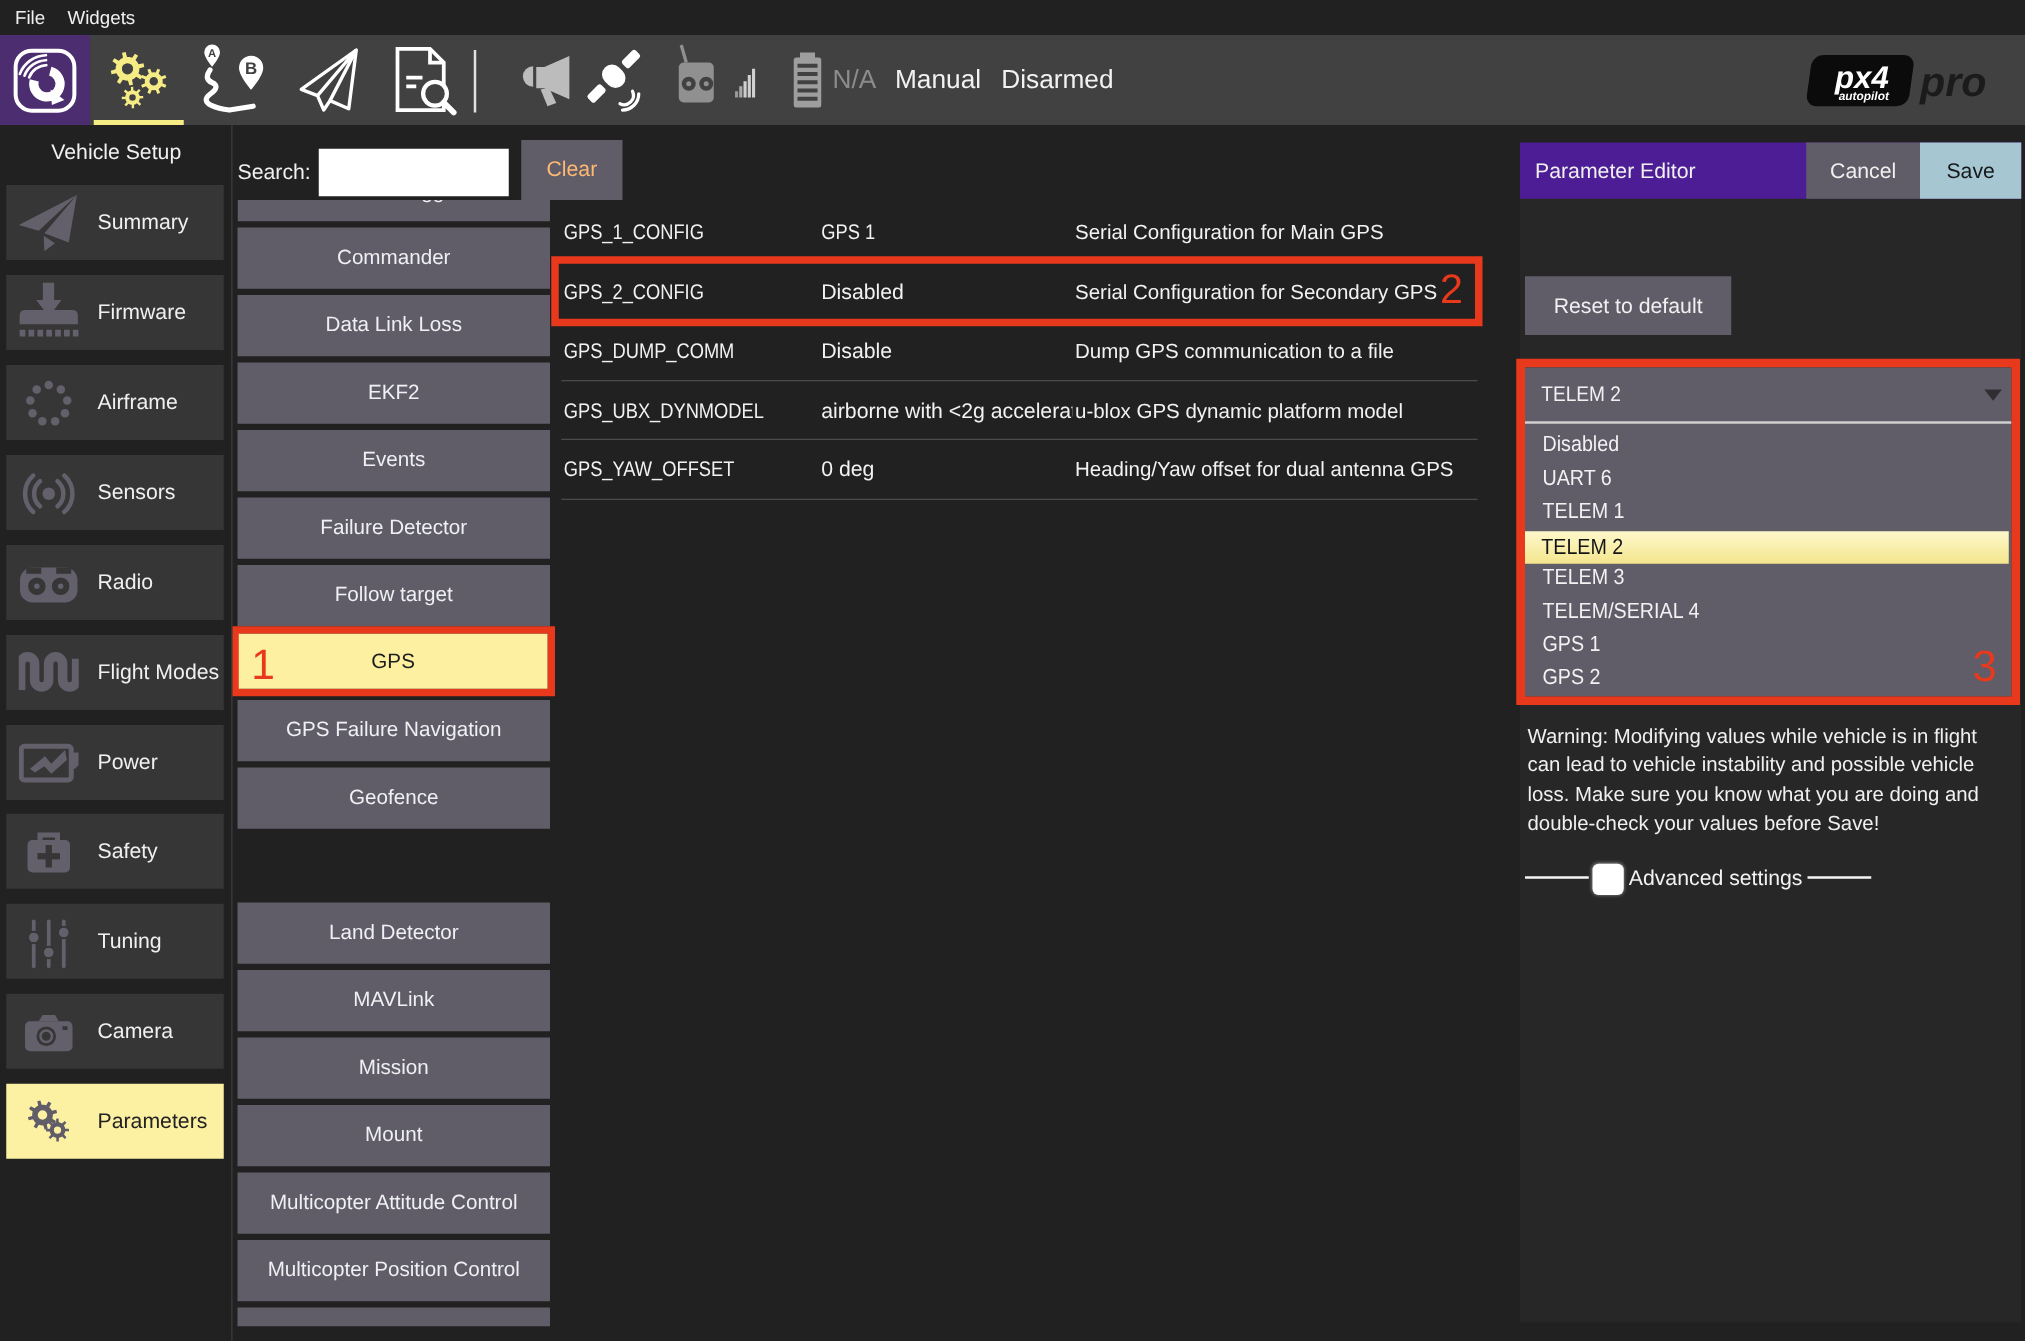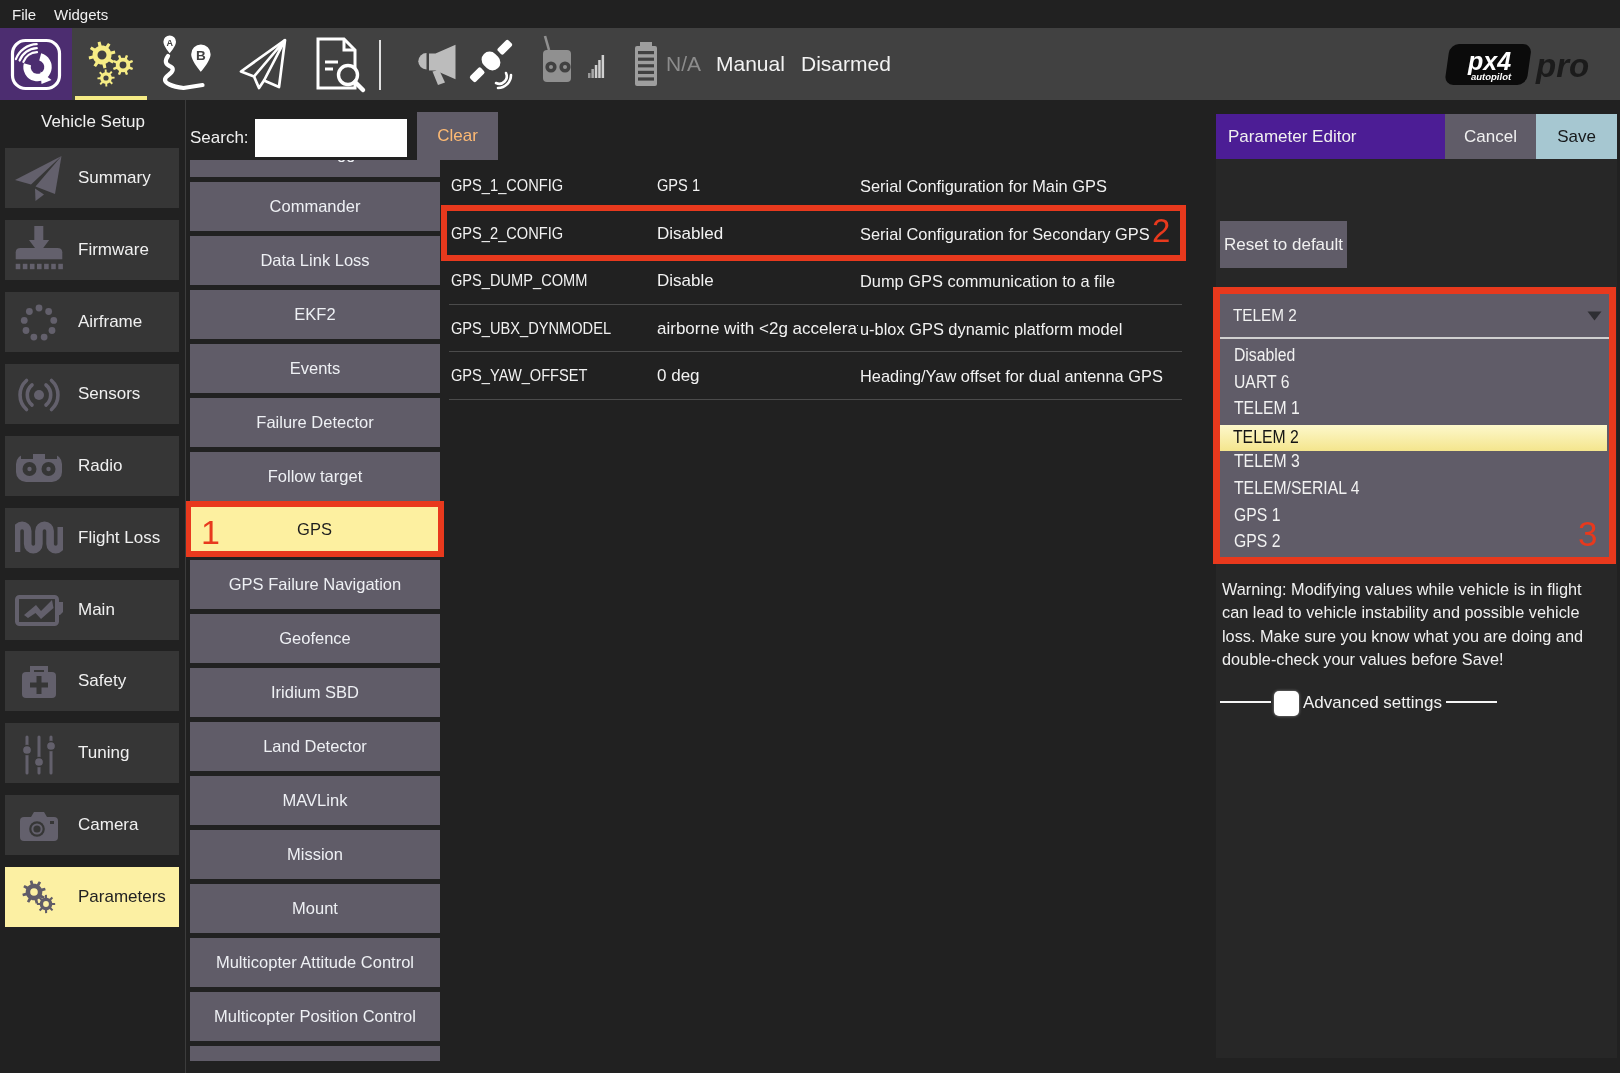--- a/index.html
+++ b/index.html
@@ -226,29 +226,29 @@
         <circle cx="33.5" cy="27" r="7" fill="#363636"></circle>
         <circle cx="14.5" cy="27" r="2.2" fill="#63606c"></circle>
         <circle cx="33.5" cy="27" r="2.2" fill="#63606c"></circle>
       </svg>
       <span class="lbl">Radio</span>
     </div>
   <div class="sbtn" style="top:508px;">
       <svg width="48" height="48" viewBox="0 0 48 48">
         <path d="M1.5,38 V17 A5.6,5.6 0 0 1 12.7,17 V30 A5.6,5.6 0 0 0 23.9,30 V17 A5.6,5.6 0 0 1 35.1,17 V30 A5.6,5.6 0 0 0 46.3,30 V13" fill="none" stroke="#63606c" stroke-width="7.6" stroke-linecap="butt"></path>
       </svg>
-      <span class="lbl">Flight Loss</span>
+      <span class="lbl">Flight Modes</span>
     </div>
   <div class="sbtn" style="top:580px;">
       <svg width="48" height="48" viewBox="0 0 48 48">
         <rect x="2" y="11" width="40" height="27" rx="2.5" fill="none" stroke="#63606c" stroke-width="4"></rect>
         <path d="M42,16 h6 v10 l-3,3 h-3 z" fill="#63606c"></path>
         <path d="M9,29 L21,19 L26,25 L37,14 L38.5,22 L26,33 L20.5,27 L13,32 Z" fill="#63606c"></path>
       </svg>
-      <span class="lbl">Main</span>
+      <span class="lbl">Power</span>
     </div>
   <div class="sbtn" style="top:651px;">
       <svg width="48" height="48" viewBox="0 0 48 48">
         <path d="M17,16 v-5 h14 v5" fill="none" stroke="#63606c" stroke-width="4"></path>
         <rect x="7" y="15" width="34" height="26" rx="4" fill="#63606c"></rect>
         <rect x="21.5" y="19" width="5" height="18" fill="#363636"></rect>
         <rect x="15" y="25.5" width="18" height="5" fill="#363636"></rect>
       </svg>
       <span class="lbl">Safety</span>
     </div>
@@ -296,21 +296,20 @@
   <div class="gbtn" style="top:236px;">Data Link Loss</div>
   <div class="gbtn" style="top:290px;">EKF2</div>
   <div class="gbtn" style="top:344px;">Events</div>
   <div class="gbtn" style="top:398px;">Failure Detector</div>
   <div class="gbtn" style="top:452px;">Follow target</div>
   <div class="redbox" style="left:186px; top:501px; width:258px; height:56px;"></div>
   <div class="gsel" style="top:507px;">GPS</div>
   <div class="rednum" style="left:201px; top:515px; font-size:34px; line-height:1;">1</div>
   <div class="gbtn" style="top:560px;">GPS Failure Navigation</div>
   <div class="gbtn" style="top:614px;">Geofence</div>
-  <div class="gbtn" style="top:668px;">Iridium SBD</div>
   <div class="gbtn" style="top:722px;">Land Detector</div>
   <div class="gbtn" style="top:776px;">MAVLink</div>
   <div class="gbtn" style="top:830px;">Mission</div>
   <div class="gbtn" style="top:884px;">Mount</div>
   <div class="gbtn" style="top:938px;">Multicopter Attitude Control</div>
   <div class="gbtn" style="top:992px;">Multicopter Position Control</div>
   <div class="abs" style="left:190px; top:1046px; width:250px; height:15px; background:#605c68;"></div>
 
   <div class="trow capsq" style="left:451px; top:161.0px;">GPS_1_CONFIG</div>
   <div class="trow capsq" style="left:657px; top:161.0px; width:201px; overflow:hidden; white-space:nowrap;">GPS 1</div>
@@ -333,21 +332,21 @@
   <div class="trow" style="font-size:16.4px; left:860px; top:351.40000000000003px; white-space:nowrap;">Heading/Yaw offset for dual antenna GPS</div>
   <div class="sep" style="top:399.0px;"></div>
 
   <div class="redbox" style="left:441px; top:205px; width:745px; height:56px;"></div>
   <div class="rednum" style="left:1152px; top:214px; font-size:33px; line-height:1;">2</div>
 
   <div class="abs" id="rpanel"></div>
   <div class="abs" style="left:1216px; top:114px; width:401px; height:45px; background:#4c1d95; color:#f0f0f0; font-size:17px; line-height:45px;"><span style="margin-left:12px;">Parameter Editor</span></div>
   <div class="btn" style="left:1445px; top:114px; width:91px; height:45px; line-height:45px;">Cancel</div>
   <div class="abs" style="left:1536px; top:114px; width:81px; height:45px; background:#a6c7d1; color:#16191b; font-size:17px; text-align:center; line-height:45px;">Save</div>
-  <div class="btn" style="left:1220px; top:221px; width:127px; height:47px; line-height:47px;">Reset to default</div>
+  <div class="btn" style="left:1220px; top:221px; width:165px; height:47px; line-height:47px;">Reset to default</div>
 
   <div class="redbox" style="left:1213px; top:287px; width:403px; height:277px; border-width:7px;"></div>
   <div class="abs" style="left:1220px; top:294px; width:389px; height:43px; background:#605c68; color:#f2f2f2; font-size:17px; line-height:43px;"><span style="margin-left:13px; display:inline-block; transform:scaleX(.9); transform-origin:0 50%;">TELEM 2</span>
     <svg class="abs" style="right:7px; top:17px;" width="15" height="10">
         <path d="M0.5,0.5 L14.5,0.5 L7.5,9.5 Z" fill="#2e2e33"></path>
       </svg>
   </div>
   <div class="abs" style="left:1220px; top:337px; width:389px; height:220px; background:#605c68; border-top:2px solid #d0d0d0;">
     <div class="ditem" style="top:3.0px;">Disabled</div>
     <div class="ditem" style="top:29.6px;">UART 6</div>

